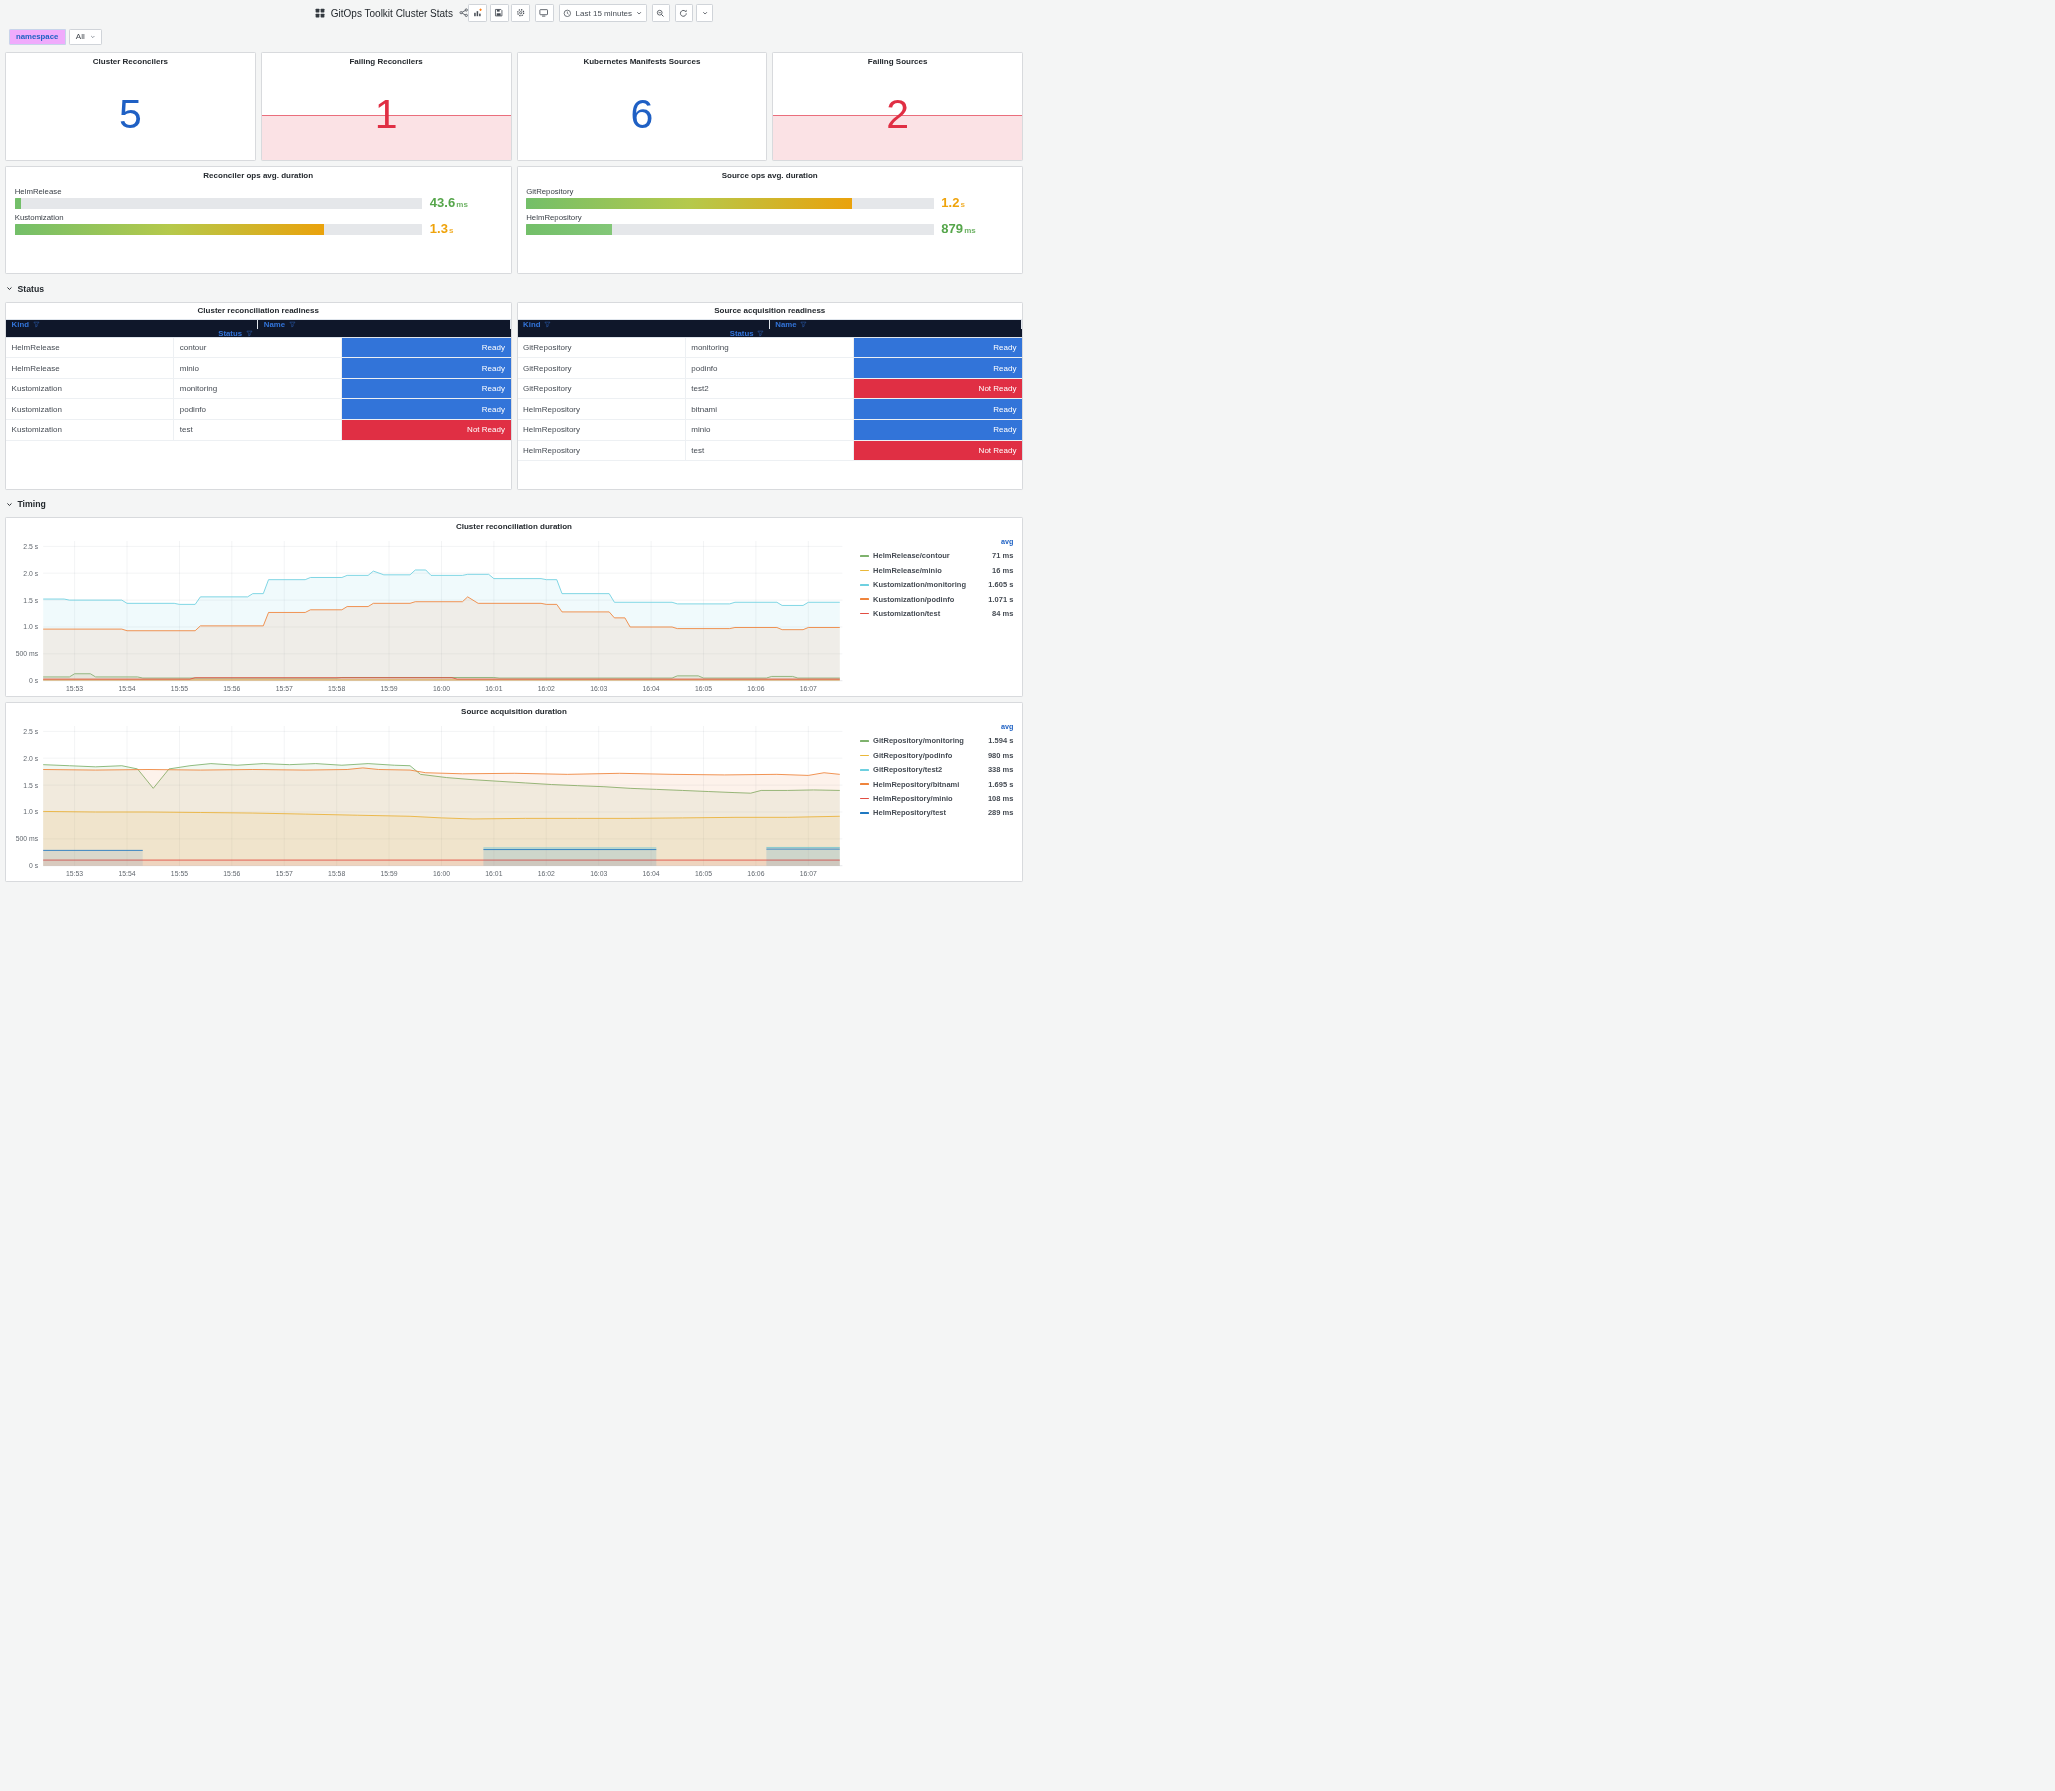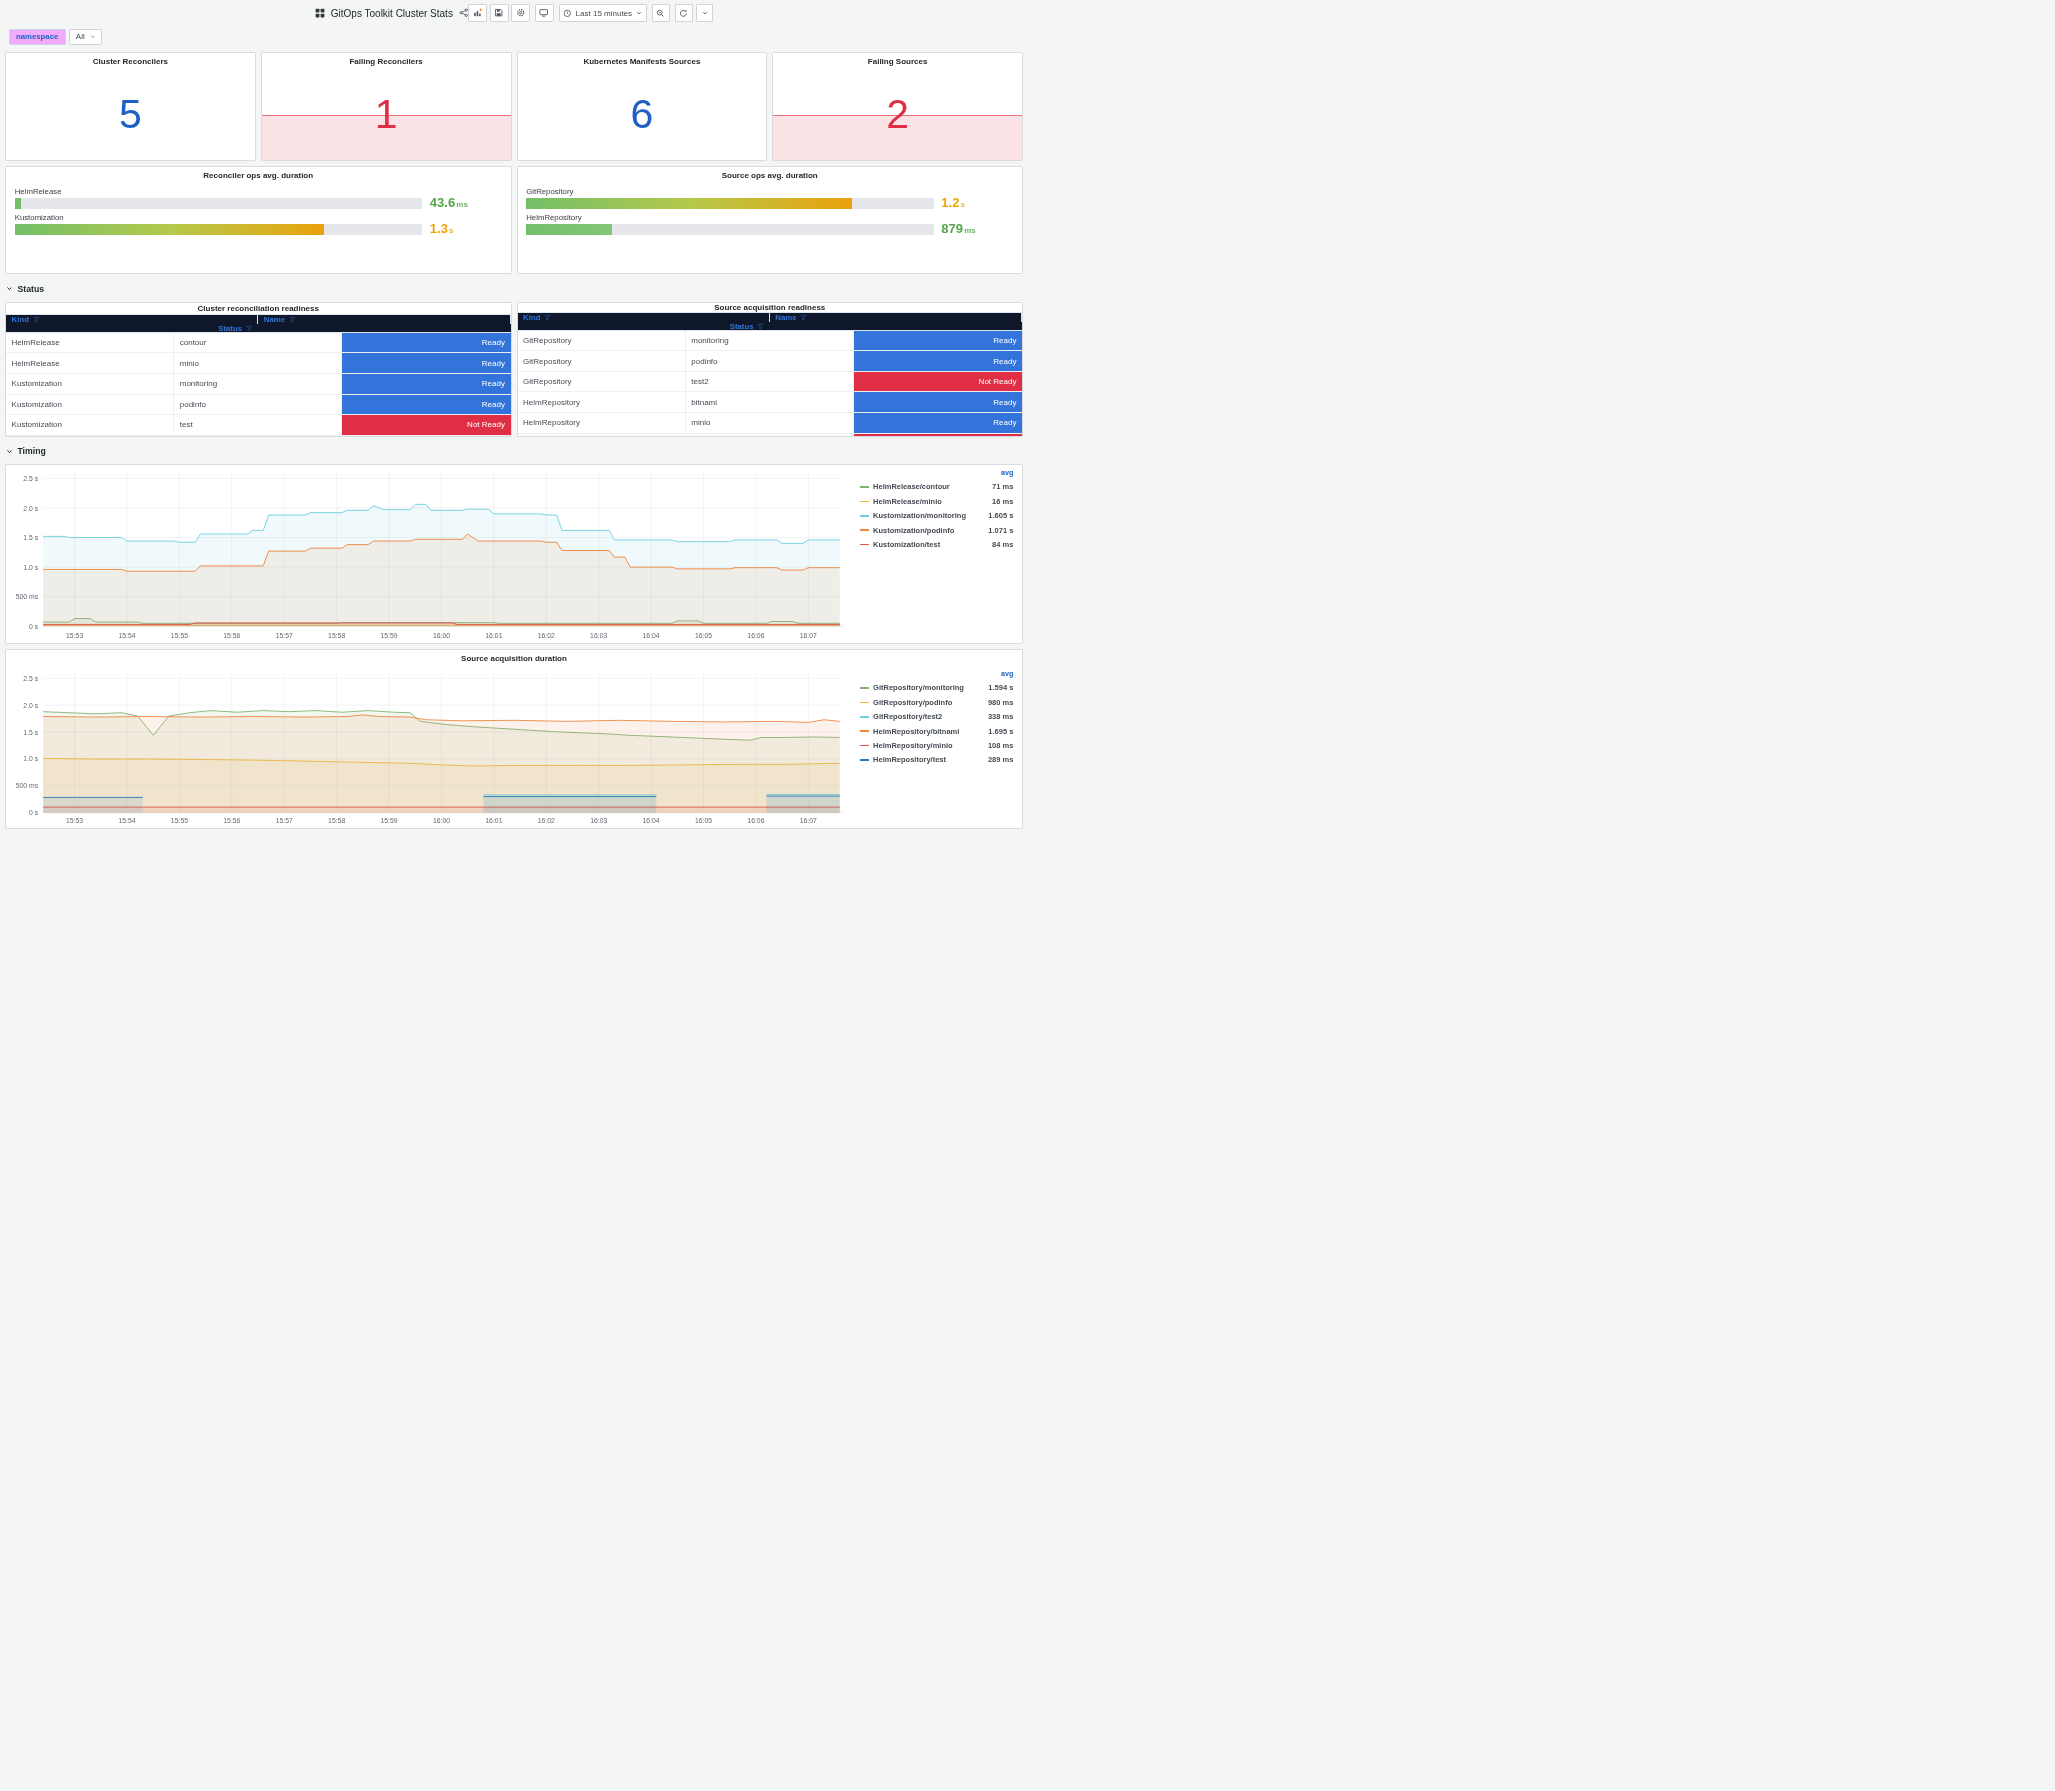--- a/index.html
+++ b/index.html
@@ -44,21 +44,21 @@
   .gauge-track{grid-column:1;grid-row:2;background:#e5e7ea;height:10.6px;border-radius:0.6px;overflow:hidden;}
   .gauge-fill{height:100%;}
   .gauge-value{grid-column:2;grid-row:1/3;align-self:end;text-align:left;font-weight:700;line-height:1;white-space:nowrap;}
   .gauge-value .num{font-size:13px;}
   .gauge-value .unit{font-size:8px;margin-left:1.2px;opacity:.85;}
 
   
   .rowhead{display:flex;align-items:center;gap:4.4px;height:19px;margin:0 1.2px 3.7px;font-size:8.7px;font-weight:700;color:#24292e;cursor:pointer;}
 
   
-  .tablepanel{flex:1;height:135px;display:flex;flex-direction:column;overflow:hidden;}
+  .tablepanel{flex:1;height:188px;display:flex;flex-direction:column;overflow:hidden;}
   .tbl{flex:1;}
   .tbl-head{display:grid;grid-template-columns:1fr 1fr;background:#0f172a;border-top:0.6px solid #dfe5ec;border-bottom:0.6px solid #dfe5ec;height:19px;}
   .th{display:flex;align-items:center;gap:3.7px;padding:0 5.6px;color:#3274d9;font-size:7.8px;font-weight:600;border-right:0.6px solid #e2e7ee;cursor:pointer;}
   .th:last-child{border-right:none;}
   .th-status{justify-content:flex-end;}
   .th .funnel{opacity:.75;}
   .tbl-row{display:grid;grid-template-columns:1fr 1fr 1fr;height:20.6px;border-bottom:0.6px solid #edf0f3;}
   .td{display:flex;align-items:center;padding:0 5.6px;font-size:8px;color:#464c54;border-right:0.6px solid #edf0f3;overflow:hidden;}
   .td-status{justify-content:flex-end;color:#fff;border-right:none;}
 
@@ -355,20 +355,21 @@
   </div>
 
   <div class="rowhead">
     <svg class="ic" width="6.9" height="6.9" viewBox="0 0 12 12">
         <path d="M2.5 4.3L6 7.8l3.5-3.5" fill="none" stroke="#24292e" stroke-width="1.7"></path>
       </svg>
     <span>Timing</span>
   </div>
 
   <div class="panel chartpanel">
+    <div class="panel-title">Cluster reconciliation duration</div>
     <div class="chart-body">
       <div class="chart-plot">
         <svg preserveAspectRatio="none" viewBox="0 0 1349 257">
             <line class="axis" x1="58" x2="1339" y1="233.0" y2="233.0"></line>
             <text class="tick ty" x="50" y="237.0">0 s</text>
             <line class="grid" x1="58" x2="1339" y1="189.7" y2="189.7"></line>
             <text class="tick ty" x="50" y="193.7">500 ms</text>
             <line class="grid" x1="58" x2="1339" y1="146.5" y2="146.5"></line>
             <text class="tick ty" x="50" y="150.5">1.0 s</text>
             <line class="grid" x1="58" x2="1339" y1="103.2" y2="103.2"></line>

